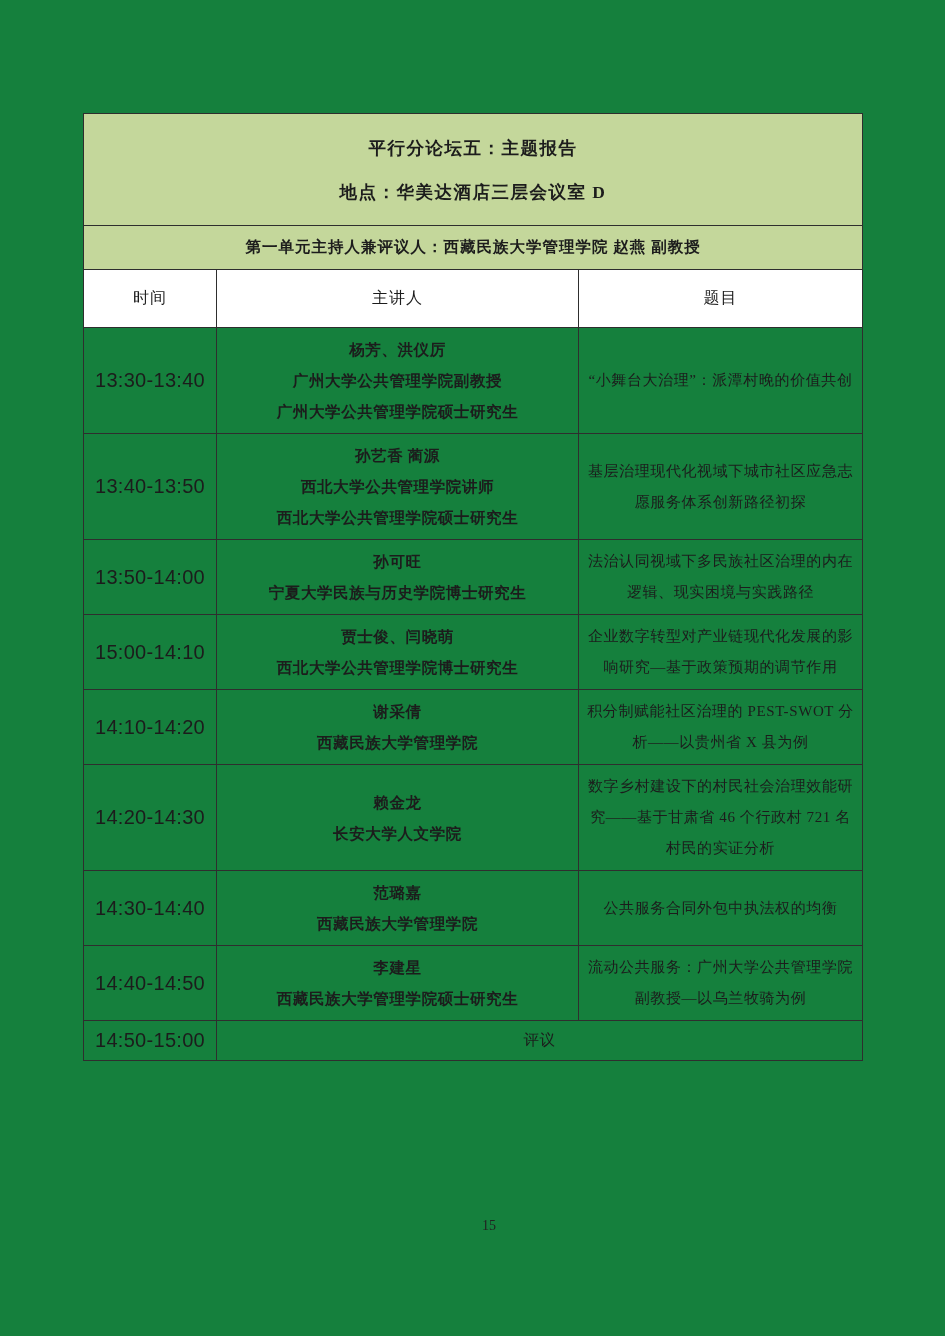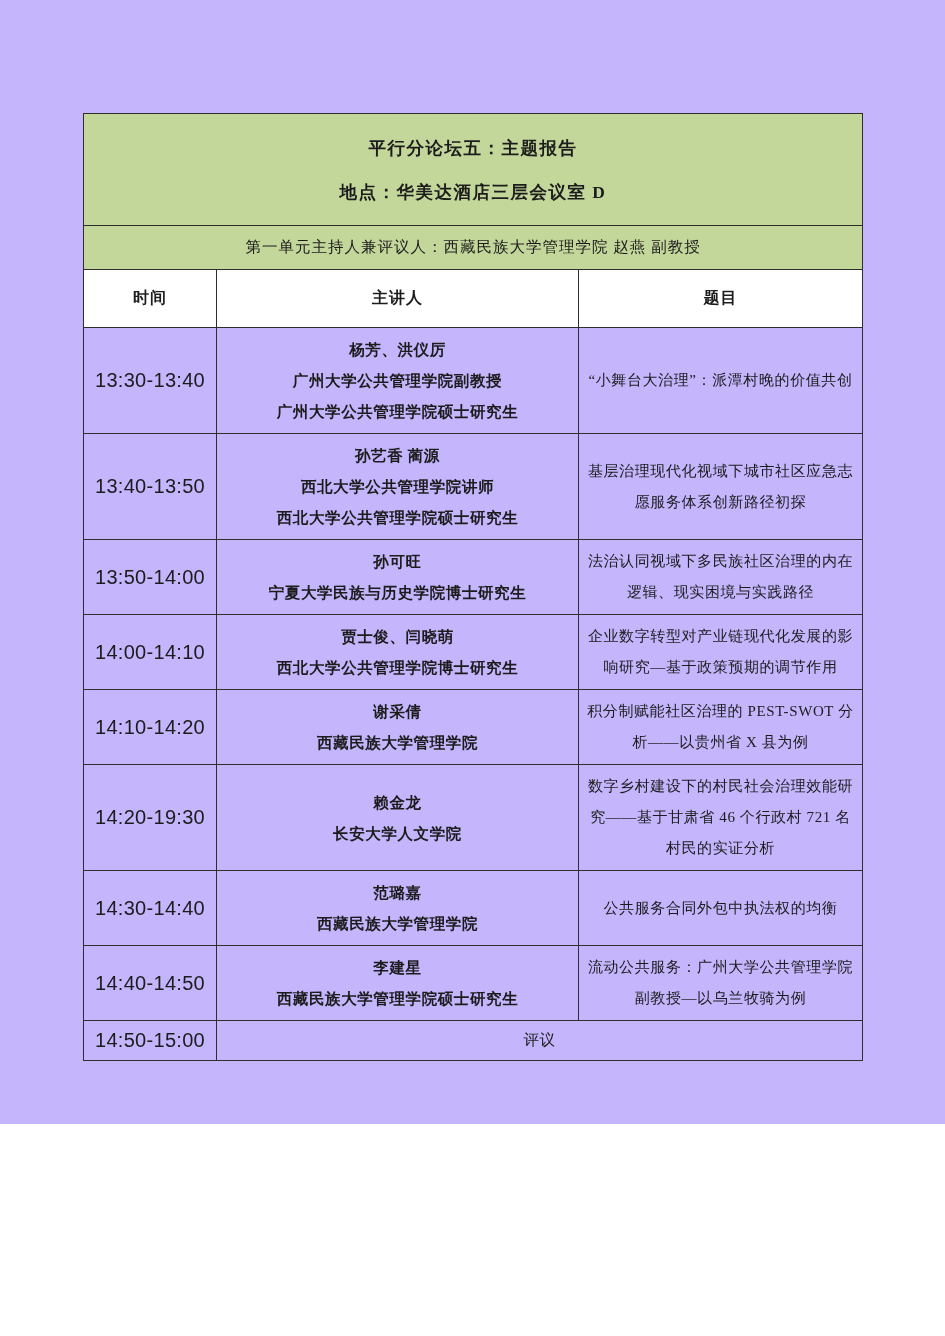--- a/index.html
+++ b/index.html
@@ -3,22 +3,22 @@
 <meta charset="utf-8">
 <style>
   html, body {
     margin: 0;
     padding: 0;
     background: #ffffff;
   }
   .sheet {
     position: relative;
     width: 945px;
-    height: 1124px;
-    background: #c4b5fd;
+    height: 1336px;
+    background: #15803d;
     font-family: "Liberation Serif", serif;
     color: #1c1c1c;
   }
   table.doc-table {
     position: absolute;
     left: 83px;
     top: 113px;
     width: 779px;
     border-collapse: collapse;
     table-layout: fixed;
@@ -39,27 +39,27 @@
   .title-cell {
     height: 112px;
     font-weight: bold;
     font-size: 17.5px;
     letter-spacing: 1.5px;
   }
   .title-cell .title-line { margin: 7px 0 20px 0; }
   .title-cell .location-line { margin: 20px 0 7px 0; }
   .session-cell {
     height: 44px;
-    font-weight: normal;
+    font-weight: bold;
     font-size: 15.5px;
     letter-spacing: 1px;
   }
   .head-cell {
     height: 58px;
-    font-weight: bold;
+    font-weight: normal;
     font-size: 16px;
     letter-spacing: 1px;
     background: #ffffff;
   }
   .c-time {
     font-family: "Liberation Sans", "DejaVu Sans", sans-serif;
     font-size: 20px;
     letter-spacing: 0.3px;
     white-space: nowrap;
   }
@@ -81,21 +81,21 @@
     font-size: 15.5px;
     letter-spacing: 0.6px;
     height: 38px;
   }
   tr.r-merged td { height: 40px; }
   .page-number {
     position: absolute;
     left: 0;
     right: 0;
     top: 1218px;
-    text-align: left;
+    text-align: center;
     font-size: 14px;
     font-family: "Liberation Serif", serif;
     color: #222;
     margin-left: 33px;
   }
 </style>
 </head>
 <body>
 
 <div class="sheet">
@@ -141,37 +141,37 @@
         </tr>
         <tr>
           <td class="c-time">13:50-14:00</td>
           <td class="c-speaker">
             <div>孙可旺</div>
             <div>宁夏大学民族与历史学院博士研究生</div>
           </td>
           <td class="c-topic">法治认同视域下多民族社区治理的内在逻辑、现实困境与实践路径</td>
         </tr>
         <tr>
-          <td class="c-time">14:00-14:10</td>
+          <td class="c-time">15:00-14:10</td>
           <td class="c-speaker">
             <div>贾士俊、闫晓萌</div>
             <div>西北大学公共管理学院博士研究生</div>
           </td>
           <td class="c-topic">企业数字转型对产业链现代化发展的影响研究—基于政策预期的调节作用</td>
         </tr>
         <tr>
           <td class="c-time">14:10-14:20</td>
           <td class="c-speaker">
             <div>谢采倩</div>
             <div>西藏民族大学管理学院</div>
           </td>
           <td class="c-topic">积分制赋能社区治理的 PEST-SWOT 分析——以贵州省 X 县为例</td>
         </tr>
         <tr>
-          <td class="c-time">14:20-19:30</td>
+          <td class="c-time">14:20-14:30</td>
           <td class="c-speaker">
             <div>赖金龙</div>
             <div>长安大学人文学院</div>
           </td>
           <td class="c-topic">数字乡村建设下的村民社会治理效能研究——基于甘肃省 46 个行政村 721 名村民的实证分析</td>
         </tr>
         <tr>
           <td class="c-time">14:30-14:40</td>
           <td class="c-speaker">
             <div>范璐嘉</div>

